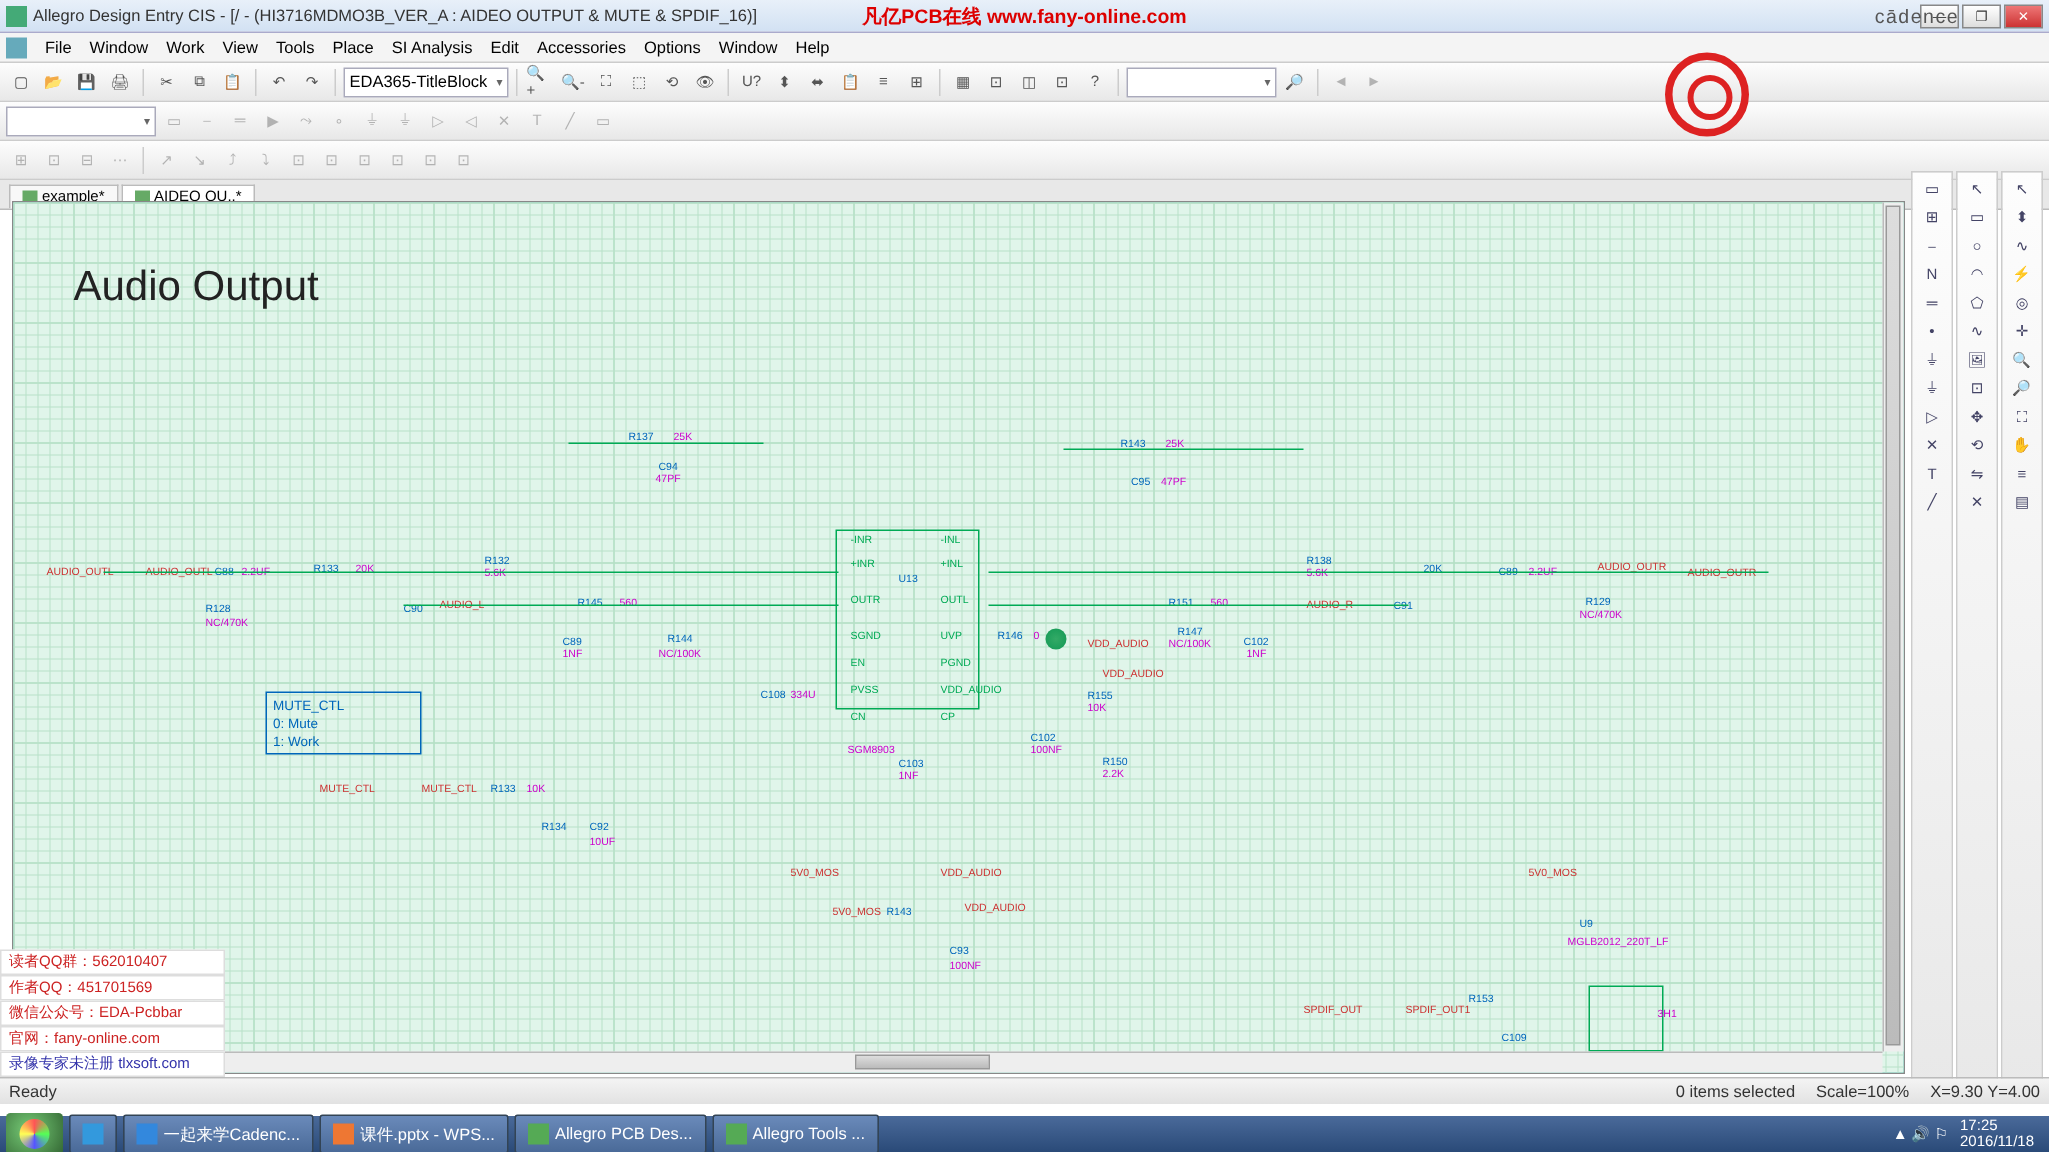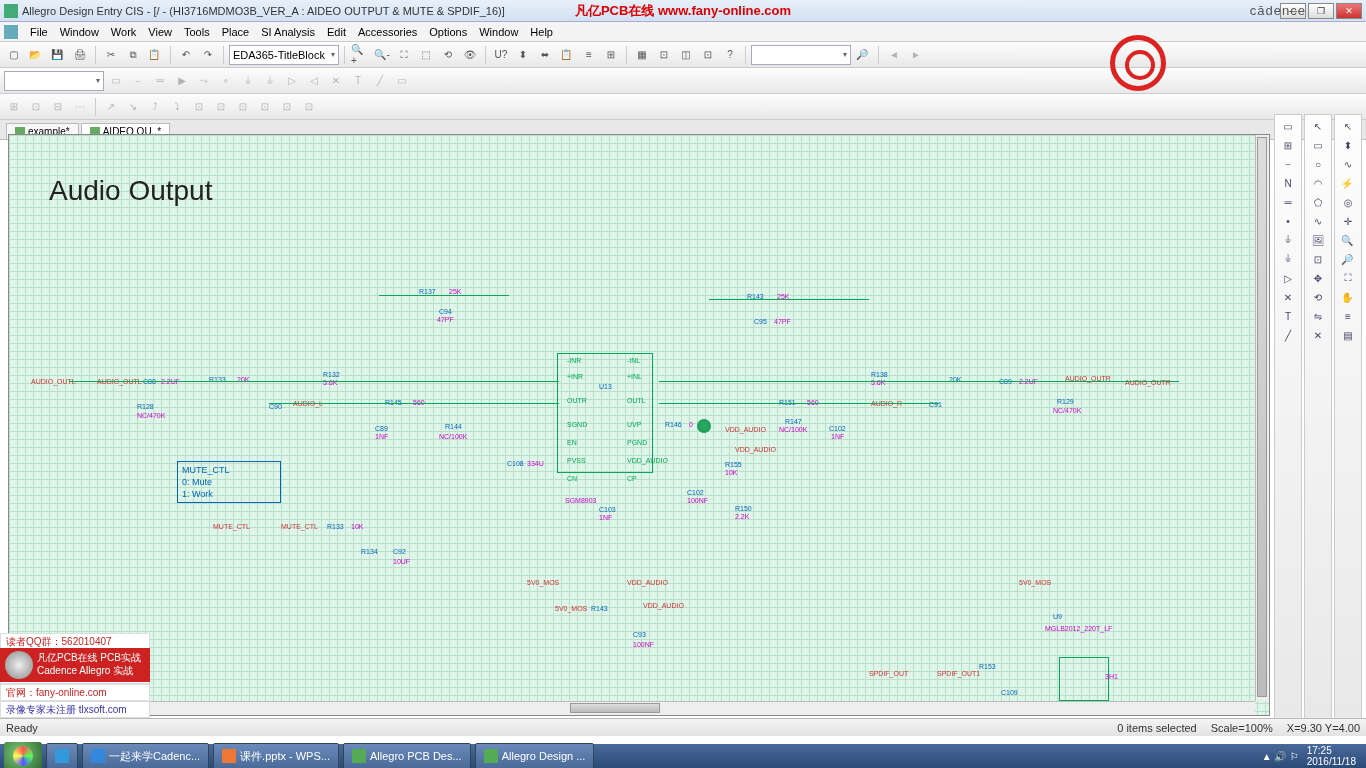--- a/index.html
+++ b/index.html
@@ -388,25 +388,20 @@
     <div class="pal-btn">🔍</div>
     <div class="pal-btn">🔎</div>
     <div class="pal-btn">⛶</div>
     <div class="pal-btn">✋</div>
     <div class="pal-btn">≡</div>
     <div class="pal-btn">▤</div>
   </div>
 </div>
 
 <div class="wm-stack">
-  <div class="wm">
-    <div class="cd"></div>
-    <div>凡亿PCB在线 PCB实战</div>
-    <div>Cadence Allegro 实战</div>
-  </div>
   <div class="wm-white">读者QQ群：562010407</div>
   <div class="wm-white">作者QQ：451701569</div>
   <div class="wm-white">微信公众号：EDA-Pcbbar</div>
   <div class="wm-white">官网：fany-online.com</div>
   <div class="wm-white" style="color:#33a">录像专家未注册 tlxsoft.com</div>
 </div>
 
 <div class="statusbar">
   <span>Ready</span>
   <div class="sp">
@@ -430,21 +425,21 @@
   <div class="task">
       <div class="ico" style="background:#e73"></div>
       <span>课件.pptx - WPS...</span>
     </div>
   <div class="task">
       <div class="ico" style="background:#5a5"></div>
       <span>Allegro PCB Des...</span>
     </div>
   <div class="task">
       <div class="ico" style="background:#5a5"></div>
-      <span>Allegro Design ...</span>
+      <span>Allegro Tools ...</span>
     </div>
   <div class="tray">
     <span>▲ 🔊 ⚐</span>
     <div class="time">
       <div>17:25</div>
       <div>2016/11/18</div>
     </div>
   </div>
 </div>
 

